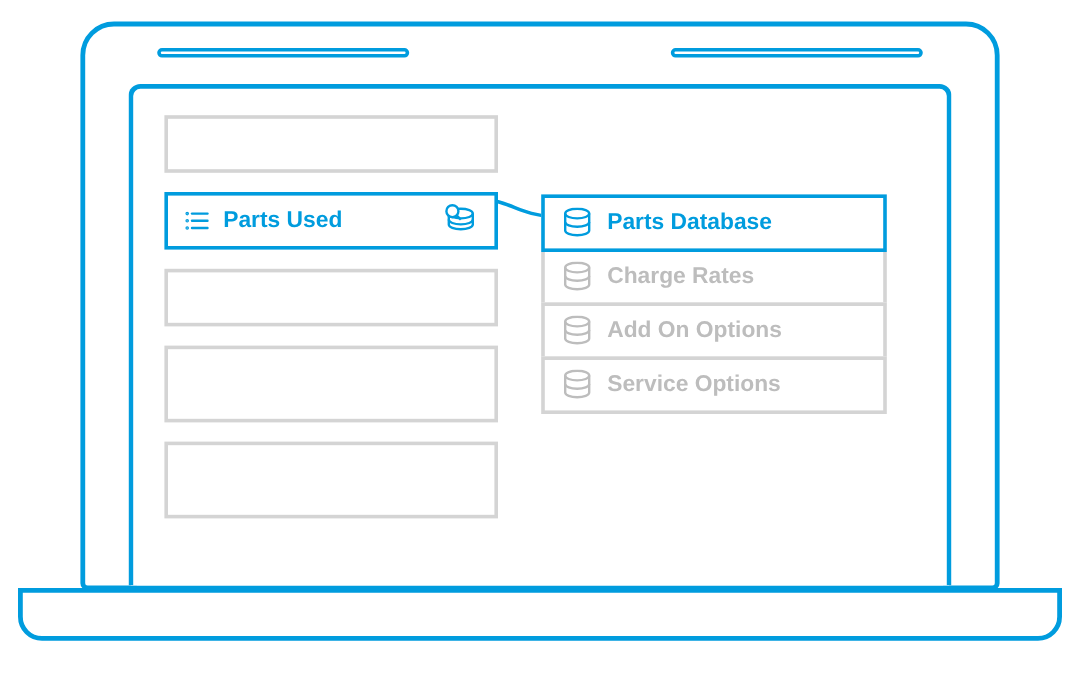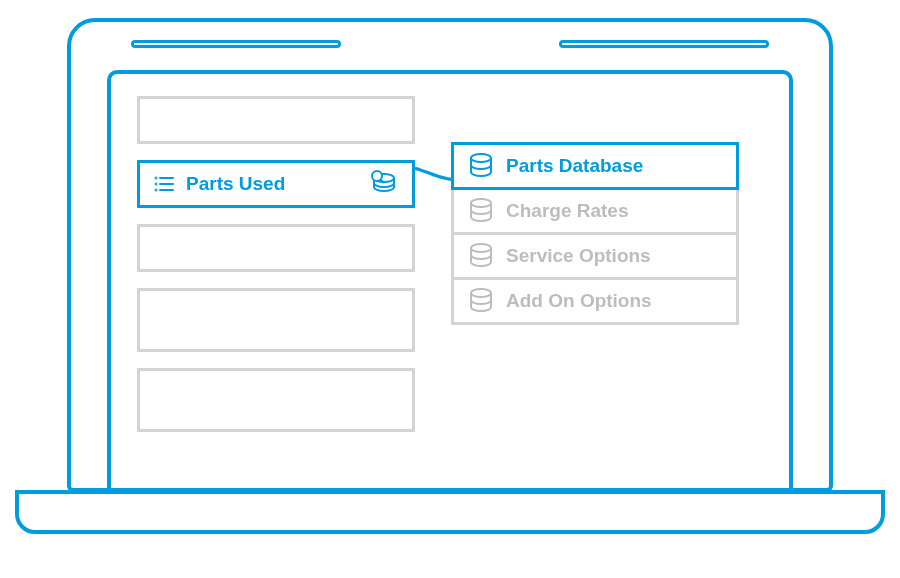--- a/index.html
+++ b/index.html
@@ -69,21 +69,21 @@
     gap: 36px;
     padding: 22px 26px 0 26px;
     height: 100%;
     position: relative;
   }
   .col {
     display: flex;
     flex-direction: column;
   }
   .col-left { width: 278px; gap: 16px; }
-  .col-right { width: 288px; gap: 0; margin-top: 46px; }
+  .col-right { width: 288px; gap: 0; margin-top: 66px; }
 
   .slot {
     height: 48px;
     border: 3px solid #d4d4d4;
     background: #fff;
   }
   .slot.tall { height: 64px; }
 
   .item {
     height: 48px;
@@ -196,33 +196,33 @@
             <div class="item">
               <span class="icon">
                 <svg width="26" height="26" viewBox="0 0 26 26">
                     <g fill="none" stroke="#bdbdbd" stroke-width="2">
                   <ellipse cx="13" cy="5" rx="10" ry="4"></ellipse>
                   <path d="M3 5 v14 a10 4 0 0 0 20 0 V5"></path>
                   <path d="M3 12 a10 4 0 0 0 20 0"></path>
                 </g>
                   </svg>
               </span>
+              <span class="label">Add On Options</span>
+            </div>
+            <div class="item">
+              <span class="icon">
+                <svg width="26" height="26" viewBox="0 0 26 26">
+                    <g fill="none" stroke="#bdbdbd" stroke-width="2">
+                  <ellipse cx="13" cy="5" rx="10" ry="4"></ellipse>
+                  <path d="M3 5 v14 a10 4 0 0 0 20 0 V5"></path>
+                  <path d="M3 12 a10 4 0 0 0 20 0"></path>
+                </g>
+                  </svg>
+              </span>
               <span class="label">Service Options</span>
-            </div>
-            <div class="item">
-              <span class="icon">
-                <svg width="26" height="26" viewBox="0 0 26 26">
-                    <g fill="none" stroke="#bdbdbd" stroke-width="2">
-                  <ellipse cx="13" cy="5" rx="10" ry="4"></ellipse>
-                  <path d="M3 5 v14 a10 4 0 0 0 20 0 V5"></path>
-                  <path d="M3 12 a10 4 0 0 0 20 0"></path>
-                </g>
-                  </svg>
-              </span>
-              <span class="label">Add On Options</span>
             </div>
           </div>
 
           <svg class="arrow" viewBox="0 0 76 26">
             <g fill="none" stroke="#009cde" stroke-width="3" stroke-linecap="round">
               <path d="M4 4 C 28 4, 40 18, 64 18"></path>
             </g>
             <path d="M64 11 L76 18 L64 25 Z" fill="#009cde"></path>
           </svg>
 

